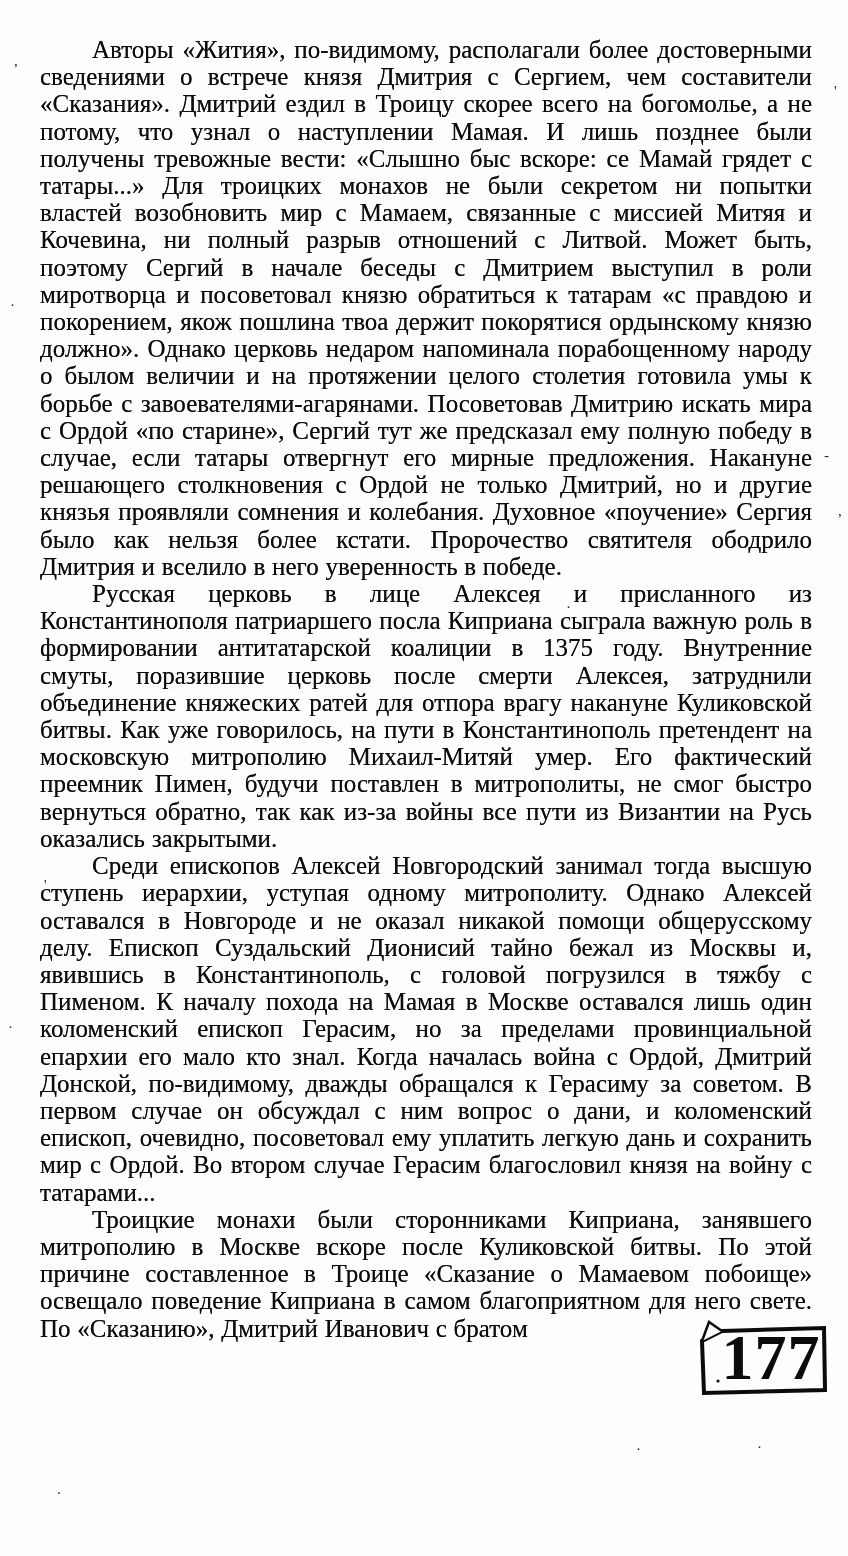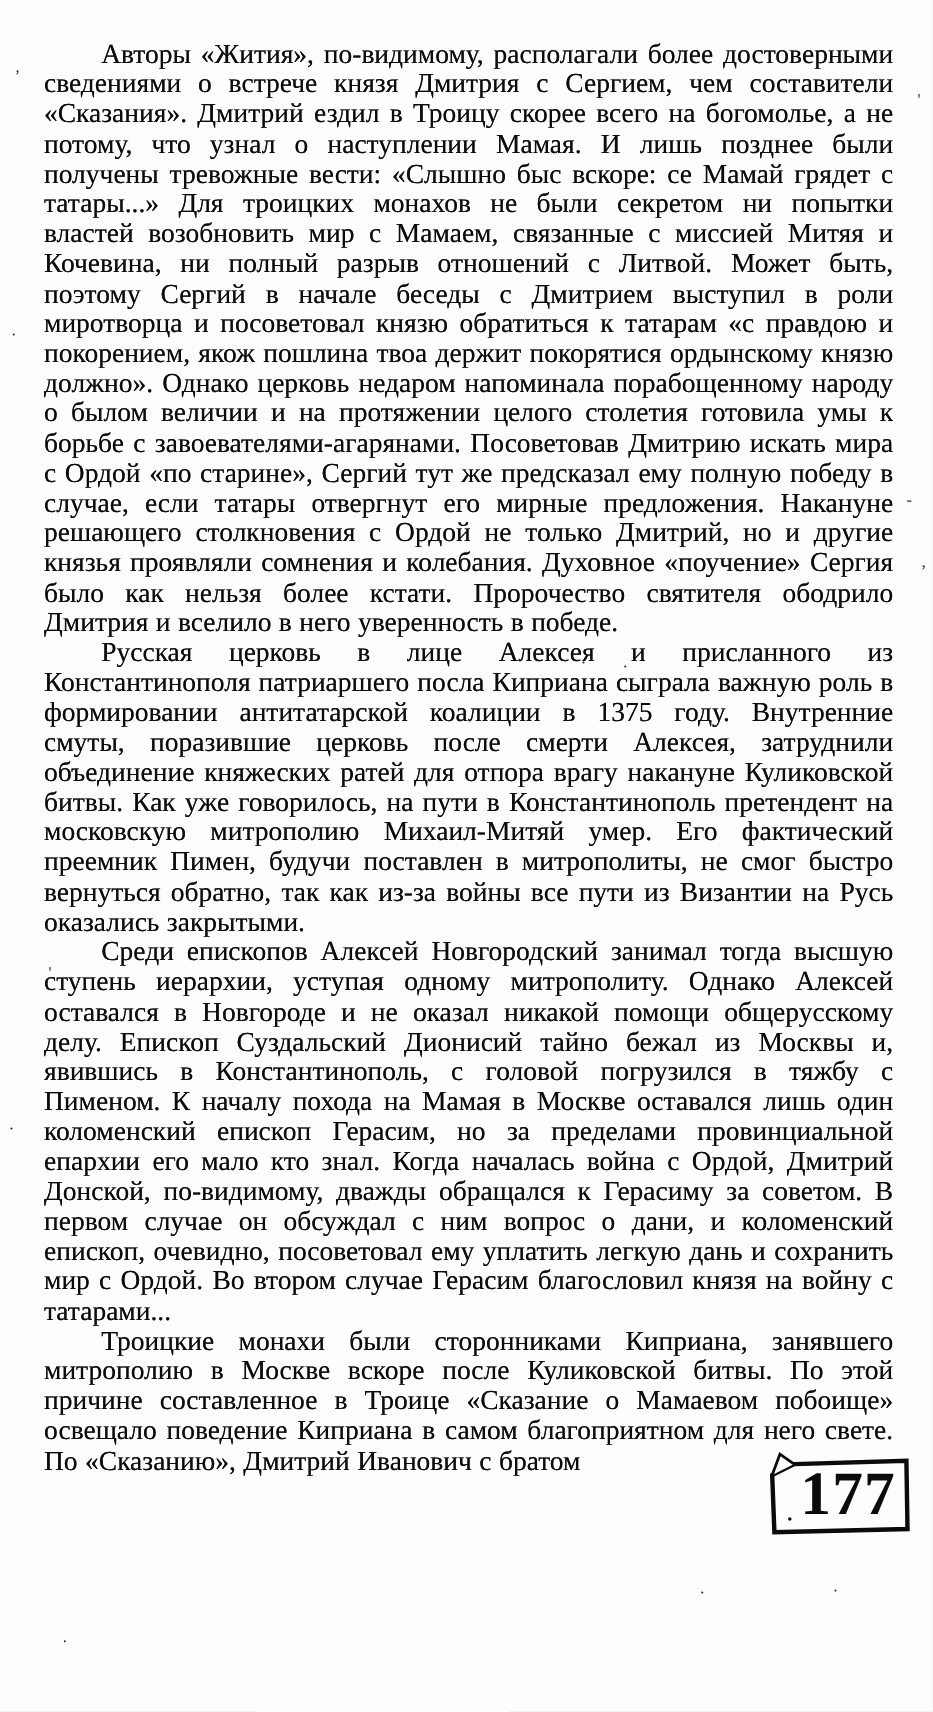--- a/index.html
+++ b/index.html
@@ -39,21 +39,21 @@
     text-indent: 0;
   }
   .page-badge svg { display: block; width: 132px; height: 82px; }
   .badge-num {
     position: absolute;
     left: 24px;
     top: 6px;
     width: 102px;
     text-align: center;
     font-weight: bold;
-    font-size: 56px;
+    font-size: 64px;
     line-height: 66px;
     letter-spacing: 1px;
     text-shadow: none;
     color: #0b0b0b;
   }
   .speck {
     position: absolute;
     font-size: 15px;
     line-height: 10px;
     color: #2a2a2a;

